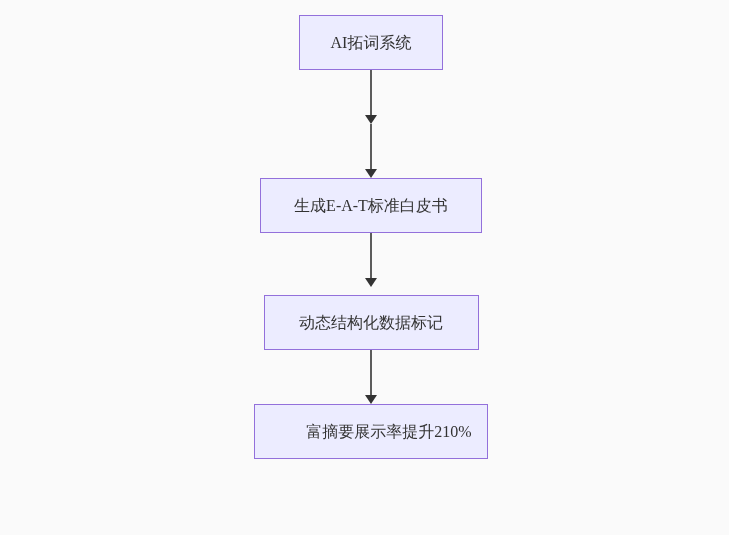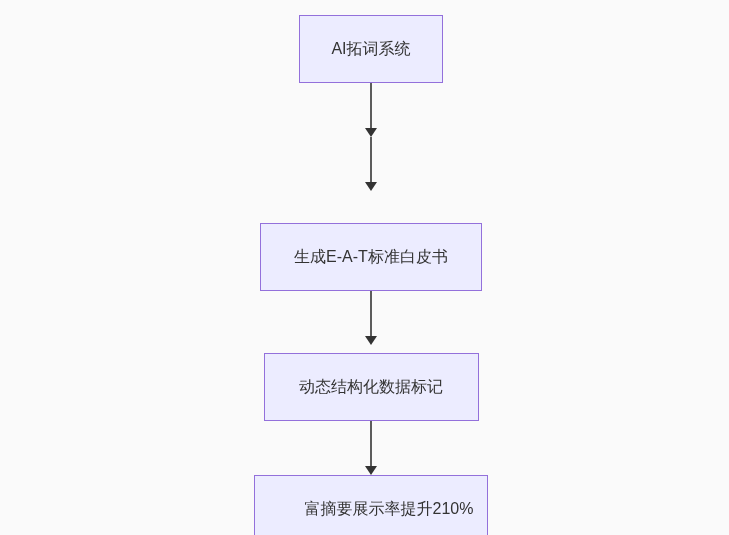--- a/index.html
+++ b/index.html
@@ -18,36 +18,37 @@
     position: absolute;
     left: 371px;
     top: 15px;
     transform: translateX(-50%);
     display: flex;
     flex-direction: column;
     align-items: center;
   }
   .node {
     box-sizing: border-box;
-    height: 68px;
+    height: 55px;
     background: var(--node-fill, #ECECFF);
     border: 1px solid var(--node-border, #9370DB);
     display: flex;
     align-items: center;
     justify-content: center;
+    font-family: Liberation Serif, serif;
   }
   .node span {
     color: var(--node-text, #333333);
     font-size: 16px;
     line-height: 1;
     white-space: nowrap;
   }
   .n0 { width: 144px; }
   .n1 { width: 193px; }
-  .n2 { width: 222px; margin-top: 32px; }
+  .n2 { width: 222px; }
   .n3 { width: 215px; margin-top: 8px; }
   .n4 { width: 234px; padding-left: 36px; }
   .arrow {
     height: 54px;
     width: 14px;
     display: flex;
     flex-direction: column;
     align-items: center;
   }
   .arrow .line {

